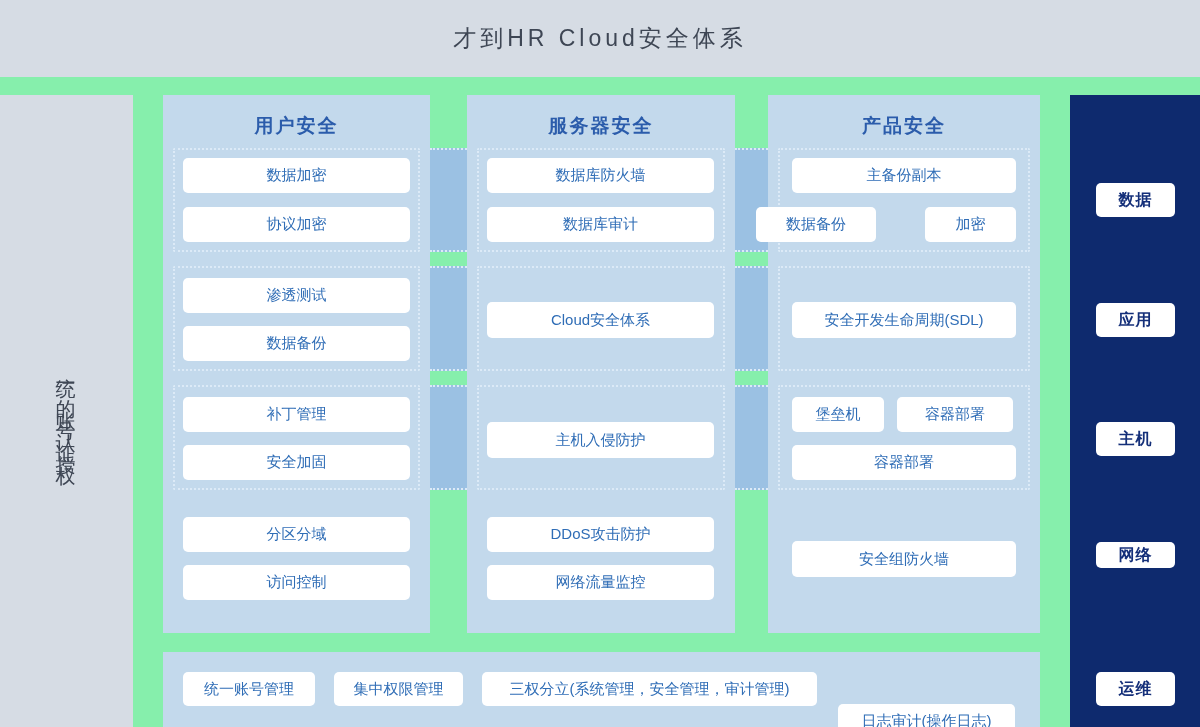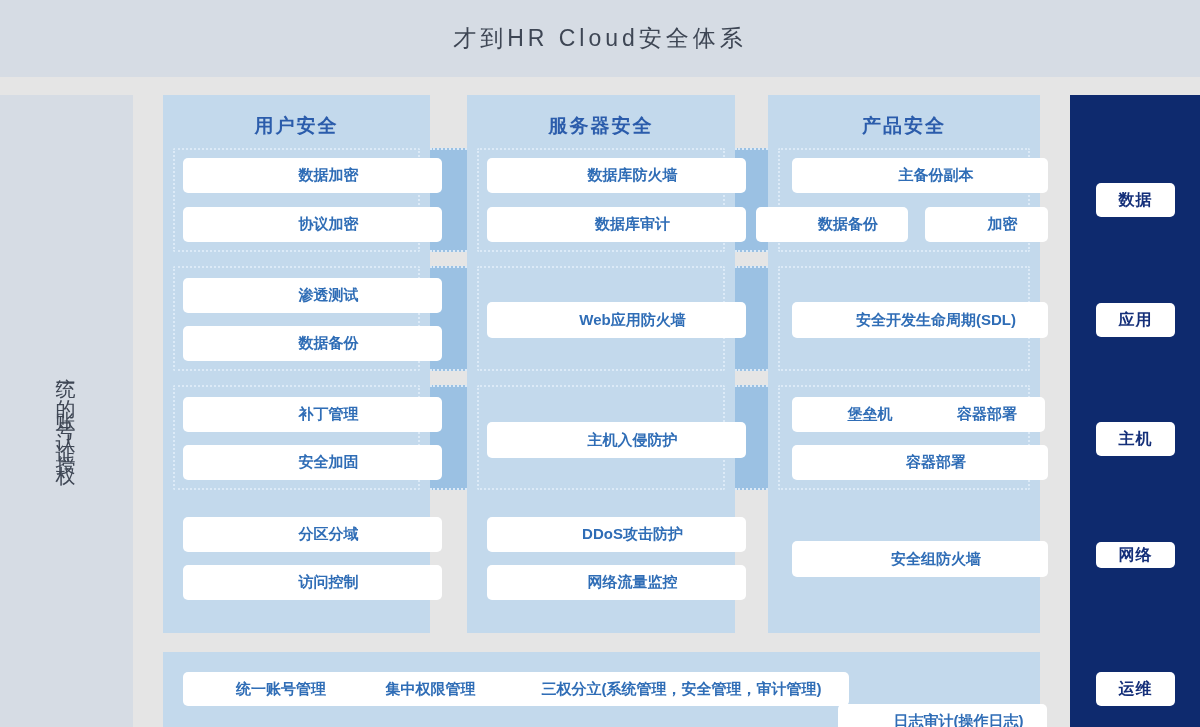--- a/index.html
+++ b/index.html
@@ -1,18 +1,18 @@
 <!DOCTYPE html>
 <html style="--header-bg: #d6dce4; --panel-bg: #c3d9ec; --bridge: #9bc1e3; --navy: #0e2a6e; --box-text: #2f6db6; --column-title: #2b5cab; --navy-box-text: #142f79; --title-text: #3e4654; --dotted: #dceaf7;"><head>
 <meta charset="utf-8">
 <style>
   html,body { margin:0; padding:0; background:#000; }
   .canvas {
     position:relative; width:1200px; height:727px; overflow:hidden;
-    background:#e5e5e5; font-family:"Liberation Sans","DejaVu Sans",sans-serif;
+    background:#86efac; font-family:"Liberation Sans","DejaVu Sans",sans-serif;
   }
   .abs { position:absolute; }
 
   .topbar {
     left:0; top:0; width:1200px; height:77px;
     background:var(--header-bg,#d6dce4);
     display:flex; align-items:center; justify-content:center;
   }
   .page-title {
     color:var(--title-text,#3e4654); font-size:23px; font-weight:500;
@@ -42,23 +42,22 @@
   }
   .bridge {
     background:var(--bridge,#9bc1e3); box-sizing:border-box;
     border-top:2px dotted var(--dotted,#dceaf7);
     border-bottom:2px dotted var(--dotted,#dceaf7);
   }
 
   .box {
     background:#fff; border-radius:5px;
     display:flex; align-items:center; justify-content:center;
-    color:var(--box-text,#2f6db6); font-size:15px; font-weight:700;
+    color:var(--box-text,#2f6db6); font-size:15px; font-weight:400;
     white-space:nowrap;
-    padding-left:32px;
   }
 
   .right-rail { left:1070px; top:95px; width:130px; height:632px; background:var(--navy,#0e2a6e); }
   .navy-box {
     background:#fff; border-radius:5px;
     display:flex; align-items:center; justify-content:center;
     color:var(--navy-box-text,#142f79); font-size:16px; font-weight:600;
     letter-spacing:1px;
   }
 
@@ -106,21 +105,21 @@
   <div class="abs box" style="left:183px;top:207px;width:227px;height:35px;">协议加密</div>
   <div class="abs box" style="left:183px;top:278px;width:227px;height:35px;">渗透测试</div>
   <div class="abs box" style="left:183px;top:326px;width:227px;height:35px;">数据备份</div>
   <div class="abs box" style="left:183px;top:397px;width:227px;height:35px;">补丁管理</div>
   <div class="abs box" style="left:183px;top:445px;width:227px;height:35px;">安全加固</div>
   <div class="abs box" style="left:183px;top:517px;width:227px;height:35px;">分区分域</div>
   <div class="abs box" style="left:183px;top:565px;width:227px;height:35px;">访问控制</div>
 
   <div class="abs box" style="left:487px;top:158px;width:227px;height:35px;">数据库防火墙</div>
   <div class="abs box" style="left:487px;top:207px;width:227px;height:35px;">数据库审计</div>
-  <div class="abs box" style="left:487px;top:302px;width:227px;height:36px;">Web应用防火墙</div>
+  <div class="abs box" style="left:487px;top:302px;width:227px;height:36px;">Cloud安全体系</div>
   <div class="abs box" style="left:487px;top:422px;width:227px;height:36px;">主机入侵防护</div>
   <div class="abs box" style="left:487px;top:517px;width:227px;height:35px;">DDoS攻击防护</div>
   <div class="abs box" style="left:487px;top:565px;width:227px;height:35px;">网络流量监控</div>
 
   <div class="abs box" style="left:792px;top:158px;width:224px;height:35px;">主备份副本</div>
   <div class="abs box" style="left:756px;top:207px;width:120px;height:35px;">数据备份</div>
   <div class="abs box" style="left:925px;top:207px;width:91px;height:35px;">加密</div>
   <div class="abs box" style="left:792px;top:302px;width:224px;height:36px;">安全开发生命周期(SDL)</div>
   <div class="abs box" style="left:792px;top:397px;width:92px;height:35px;">堡垒机</div>
   <div class="abs box" style="left:897px;top:397px;width:116px;height:35px;">容器部署</div>

